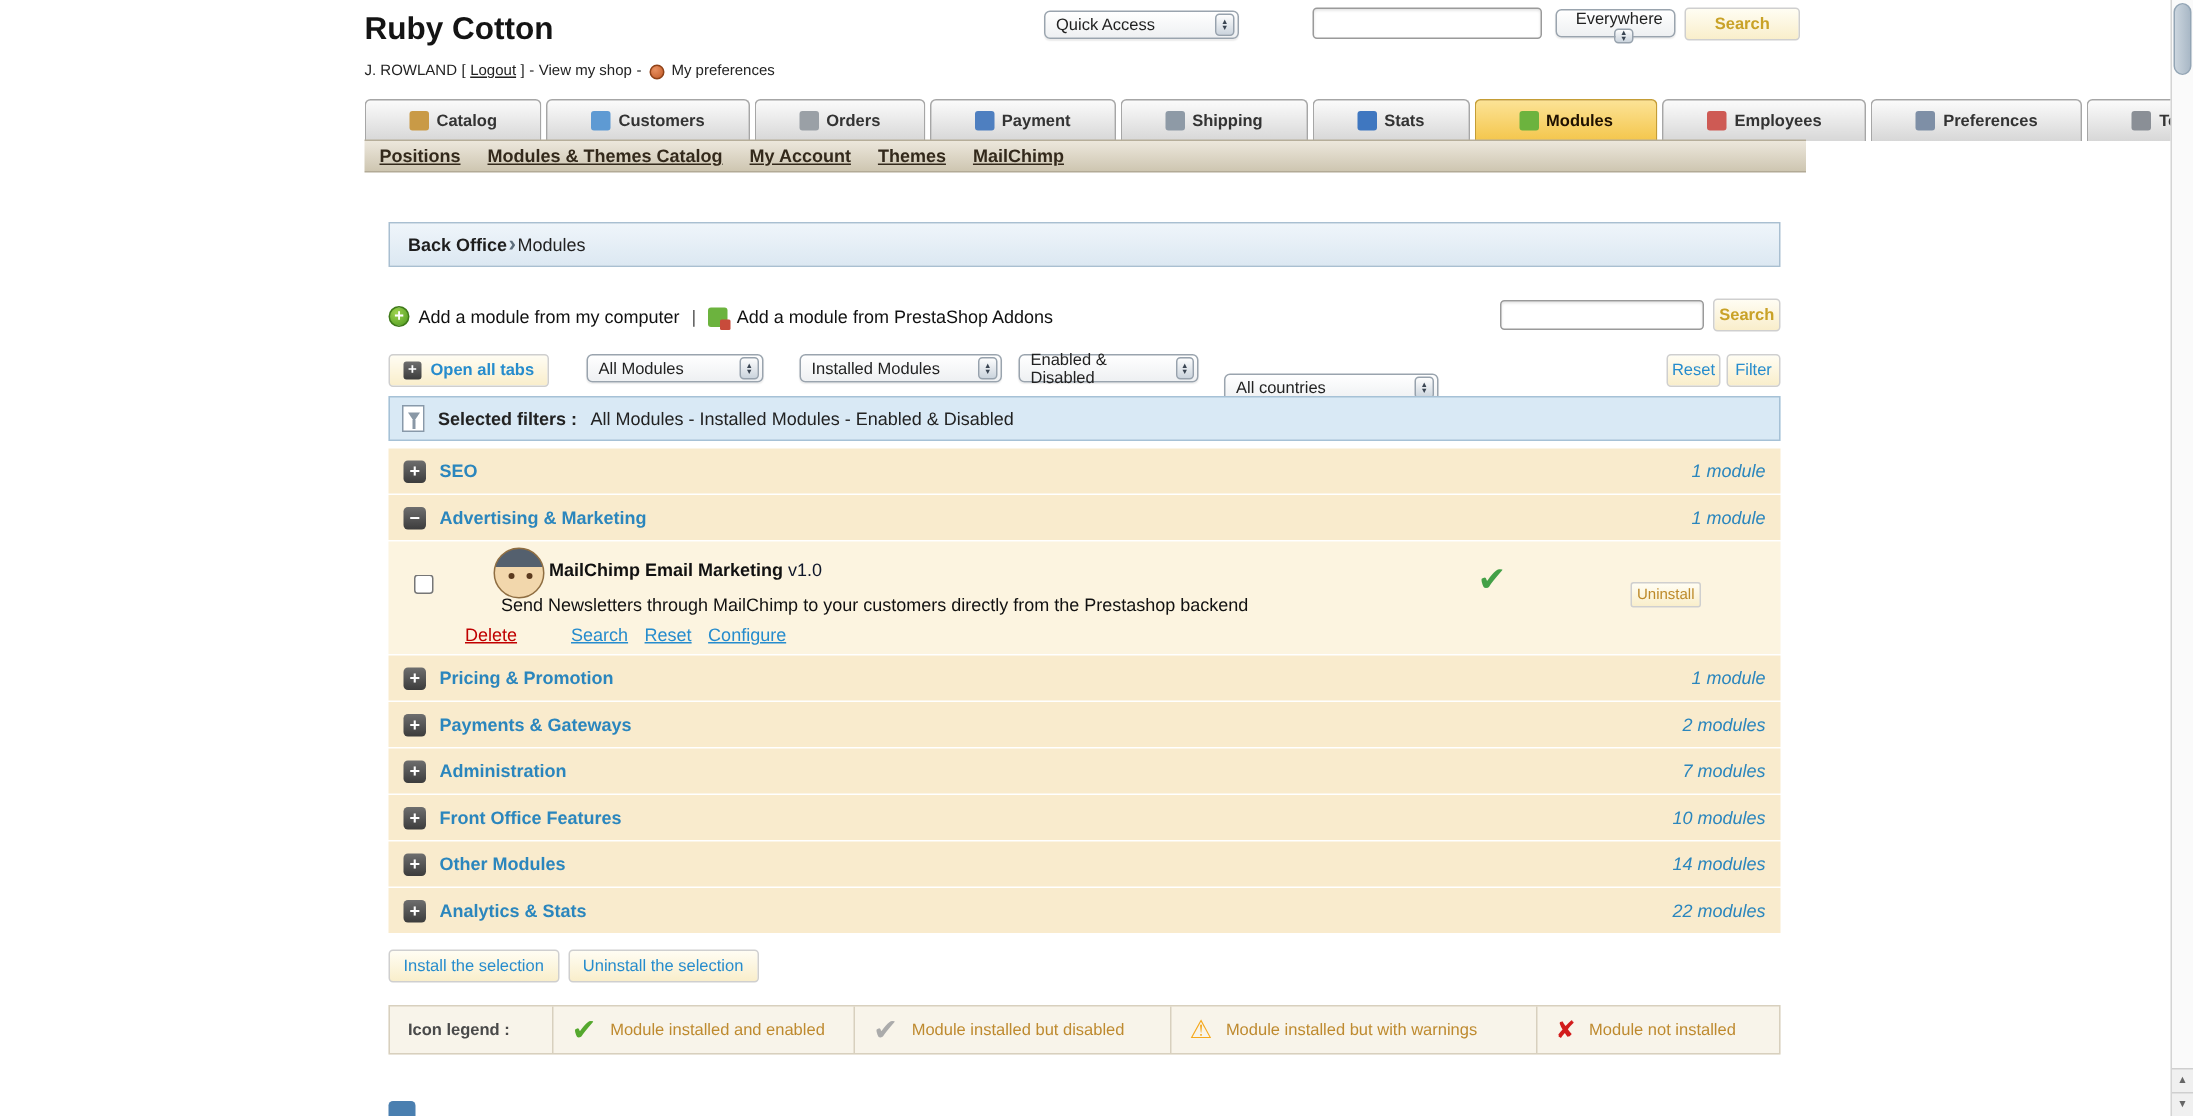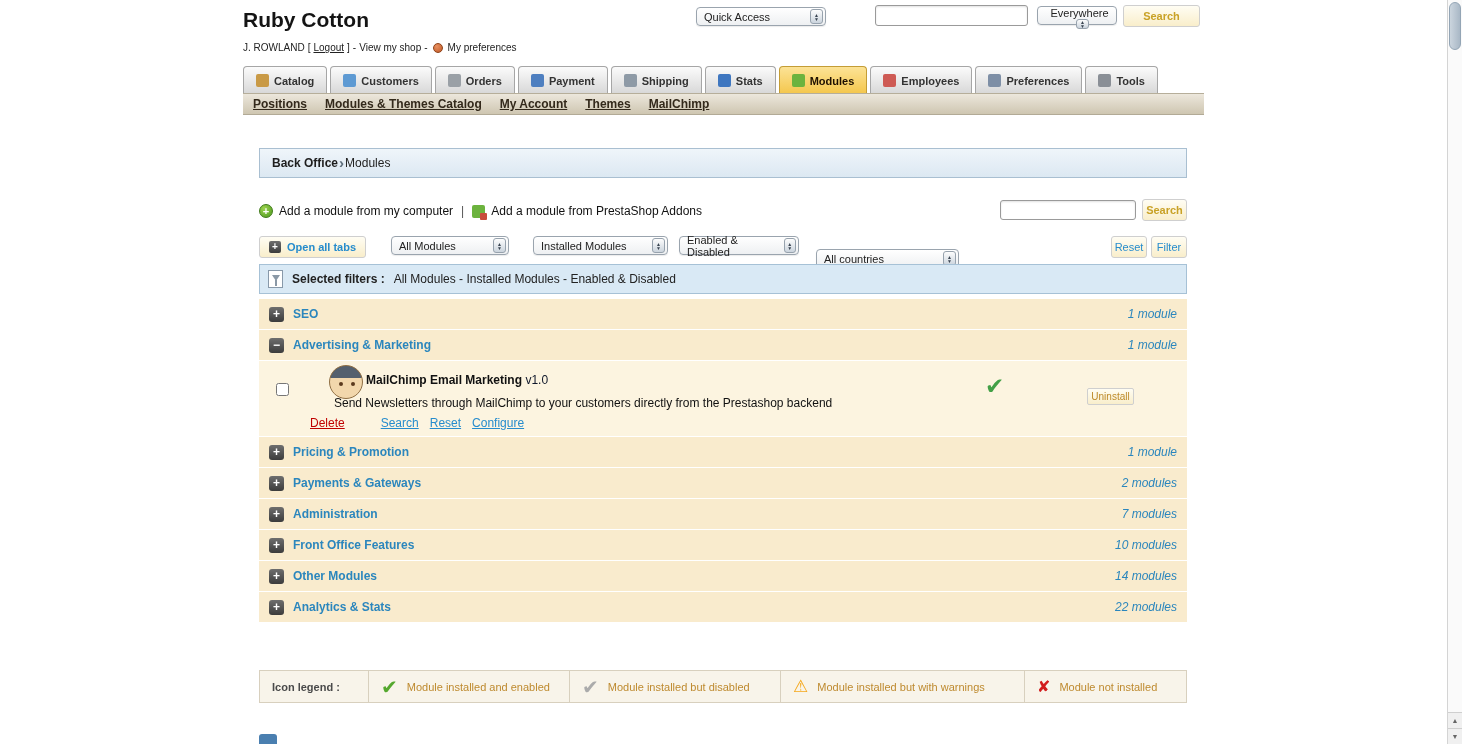--- a/index.html
+++ b/index.html
@@ -26,21 +26,21 @@
   .module-search-input { left:1000px; top:200px; width:136px; height:20px; }
 
   .btn { display:inline-flex; align-items:center; justify-content:center; background:linear-gradient(#FFFDF3,#F9EECB); border:1px solid #CFCFCF; border-radius:3px; font-size:11px; font-family:inherit; cursor:pointer; }
   .gold { color:#C9A227; font-weight:bold; }
   .blue-btn { color:#268CCD; }
   .top-search-btn { position:absolute; left:1123px; top:5px; width:77px; height:22px; }
   .module-search-btn { position:absolute; left:1142px; top:199px; width:45px; height:22px; }
 
   
   .tabs { position:absolute; left:243px; top:65px; display:flex; gap:3px; align-items:flex-end; height:29px; }
-  .tab { display:flex; align-items:center; gap:5px; height:28px; padding:0 12px; background:linear-gradient(#FBFBFB,#D7D7D7); border:1px solid #A6A6A6; border-bottom:none; border-radius:4px 4px 0 0; font-weight:bold; color:#333; font-size:11px; cursor:pointer; white-space:nowrap; }
+  .tab { display:flex; align-items:center; gap:5px; height:28px; padding:0 29px; background:linear-gradient(#FBFBFB,#D7D7D7); border:1px solid #A6A6A6; border-bottom:none; border-radius:4px 4px 0 0; font-weight:bold; color:#333; font-size:11px; cursor:pointer; white-space:nowrap; }
   .tab.active { background:linear-gradient(#FCE396,#F4C64C); border-color:#C49D36; color:#1E1000; }
   .ticon { width:13px; height:13px; border-radius:2px; display:inline-block; flex:none; }
   .ic-catalog{background:#C99A46}.ic-customers{background:#5E9AD3}.ic-orders{background:#9AA0A6}
   .ic-payment{background:#4E7FC0}.ic-shipping{background:#8E9AA6}.ic-stats{background:#3F77C0}
   .ic-modules{background:#6CB33E}.ic-employees{background:#CE5A54}.ic-preferences{background:#7E8FA6}.ic-tools{background:#8A8F96}
 
   
   .submenu { position:absolute; left:243px; top:93px; width:961px; height:22px; background:linear-gradient(#ECE7DC,#CEC6B1); border-top:1px solid #B6AE9A; border-bottom:1px solid #B2AA96; display:flex; align-items:center; gap:18px; padding:0 10px; }
   .submenu .sm-item { color:#33291B; font-weight:bold; font-size:12px; text-decoration:underline; white-space:nowrap; }
 
@@ -324,20 +324,24 @@
       <span class="cat-name">Other Modules</span>
       <span class="cat-count">14 modules</span>
     </div>
     <div class="cat-row">
       <span class="toggle">+</span>
       <span class="cat-name">Analytics &amp; Stats</span>
       <span class="cat-count">22 modules</span>
     </div>
   </div>
 
+  <div class="selection-row">
+    <button class="btn blue-btn sel-action-btn">Install the selection</button>
+    <button class="btn blue-btn sel-action-btn">Uninstall the selection</button>
+  </div>
 
   <div class="legend">
     <div class="legend-cell lc0">
       <span class="legend-label">Icon legend :</span>
     </div>
     <div class="legend-cell lc1">
       <span class="lg-check-green">✔</span>
       <span class="legend-text">Module installed and enabled</span>
     </div>
     <div class="legend-cell lc2">

